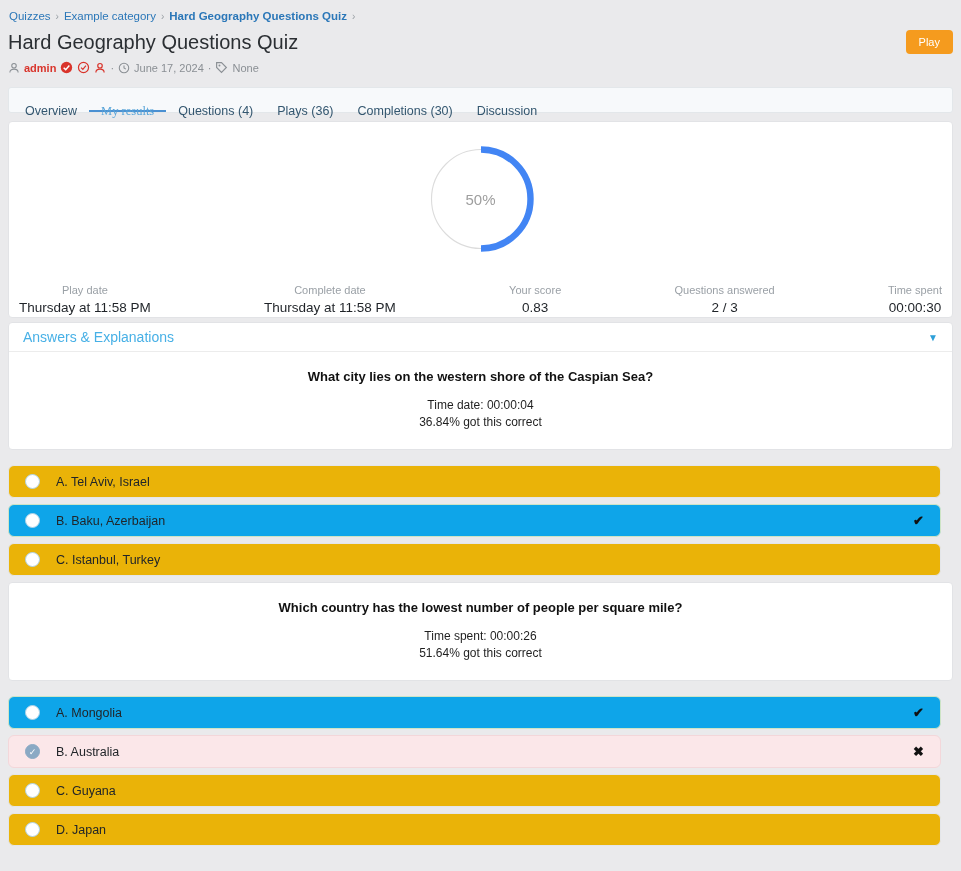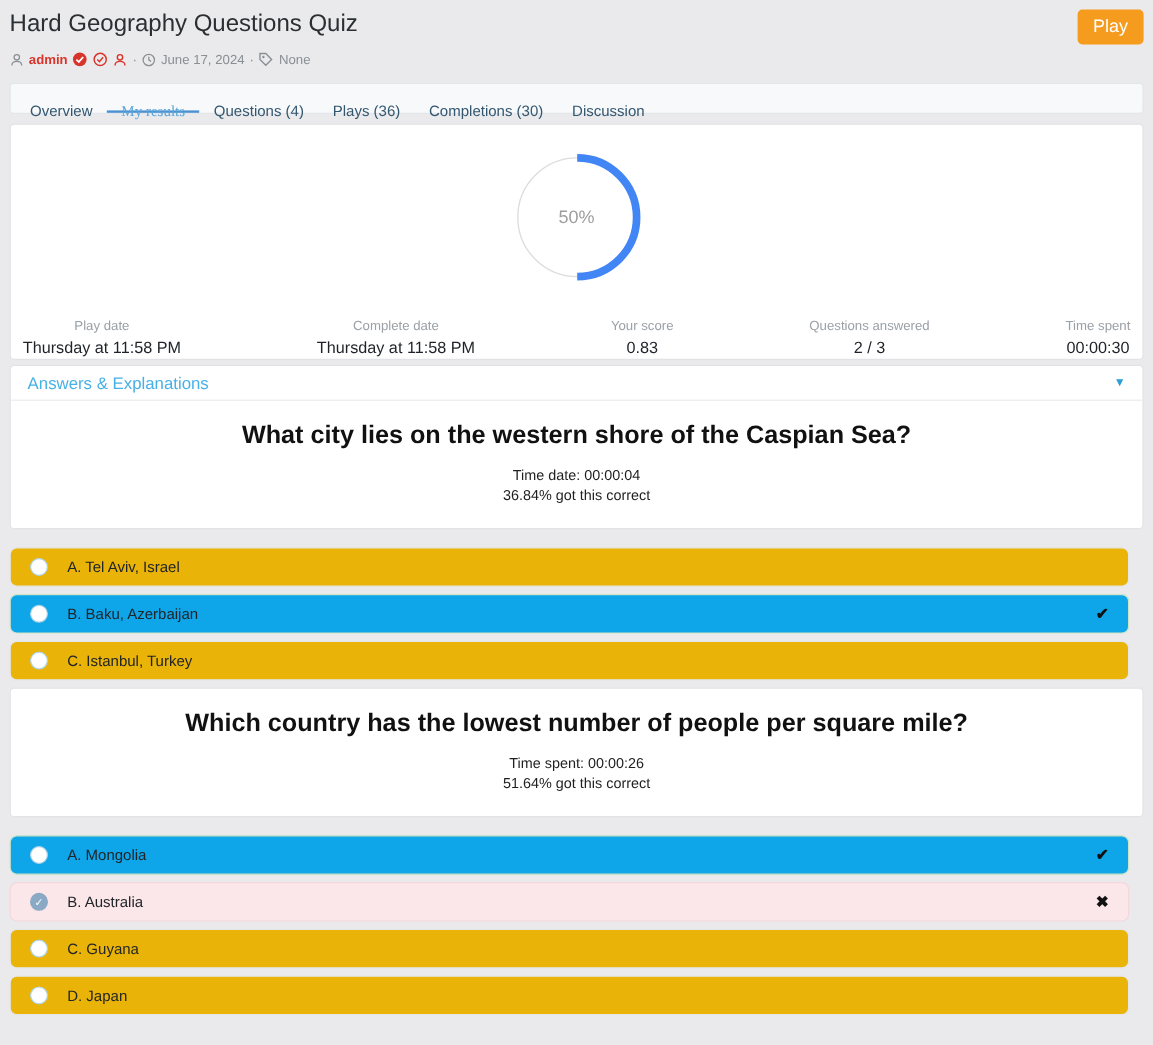--- a/index.html
+++ b/index.html
@@ -15,21 +15,21 @@
   .breadcrumb { font-size: 11.5px; margin: 2px 0 8px 1px; color: #9aa0a6; }
   .breadcrumb a { color: #2b77b8; text-decoration: none; cursor: pointer; }
   .breadcrumb .crumb-last { font-weight: bold; }
   .breadcrumb .sep { margin: 0 5px; color: #9aa0a6; font-size: 10px; }
 
   
   .header-row { display: flex; justify-content: space-between; align-items: flex-start; }
   h1 { font-size: 20px; font-weight: 500; color: #2b2f33; line-height: 25px; }
   .play-btn {
     background: #f59b1e; color: #fff; border: none; border-radius: 4px;
-    font-size: 15px; padding: 6px 13px; cursor: pointer; font-family: inherit;
+    font-size: 11px; padding: 6px 13px; cursor: pointer; font-family: inherit;
   }
   .meta-row { display: flex; align-items: center; gap: 4px; margin-top: 6px;
     font-size: 11px; color: #8a8f94; }
   .meta-row .author { color: #d9342b; font-weight: bold; text-decoration: none; }
   .icon { display: inline-flex; align-items: center; }
   .icon svg { display: block; }
 
   
   .tabbar {
     margin-top: 13px; display: flex; align-items: stretch;
@@ -53,21 +53,21 @@
   .stat-value { font-size: 13.5px; color: #1f2328; margin-top: 4px; }
 
   
   .qa-card { margin-top: 4px; }
   .ae-header { display: flex; justify-content: space-between; align-items: center;
     padding: 6px 14px; border-bottom: 1px solid #ececec; cursor: pointer; }
   .ae-title { font-size: 14px; color: #47b0e6; }
   .ae-caret { color: #2d9fd8; font-size: 10px; }
 
   .question-block { text-align: center; padding: 17px 0 18px; }
-  .q-title { font-size: 21px; font-weight: bold; color: #111; margin-bottom: 13px; }
+  .q-title { font-size: 13px; font-weight: bold; color: #111; margin-bottom: 13px; }
   .q-meta { font-size: 12px; color: #1f1f1f; line-height: 17px; }
 
   
   .options { margin: 15px 12px 0 0; }
   .option {
     height: 33px; margin-bottom: 6px; border-radius: 6px; display: flex;
     align-items: center; padding: 0 16px; font-size: 12.5px; cursor: pointer;
     border: 1px solid #e4e6e9; background: #eab308;
   }
   .option.correct { background: #0ea5e9; border-color: #cde4c6; }
@@ -80,20 +80,23 @@
   .radio.checked { background: #8aa9c4; border-color: #8aa9c4; color: #fff; font-size: 9px; }
   .option .label { color: #212529; }
   .option .label.bold { font-weight: normal; }
   .mark { margin-left: auto; font-size: 13px; font-weight: bold; color: #111; }
 </style>
 </head>
 <body>
 
 <div class="page">
 
+  <div class="breadcrumb">
+    <a>Quizzes</a><span class="sep">›</span><a>Example category</a><span class="sep">›</span><a class="crumb-last">Hard Geography Questions Quiz</a><span class="sep">›</span>
+  </div>
 
   <div class="header-row">
     <h1>Hard Geography Questions Quiz</h1>
     <button class="play-btn">Play</button>
   </div>
 
   <div class="meta-row">
     <span class="icon">
       <svg width="12" height="12" viewBox="0 0 16 16">
           <circle cx="8" cy="5" r="3" fill="none" stroke="#8a8f94" stroke-width="1.4"></circle>

